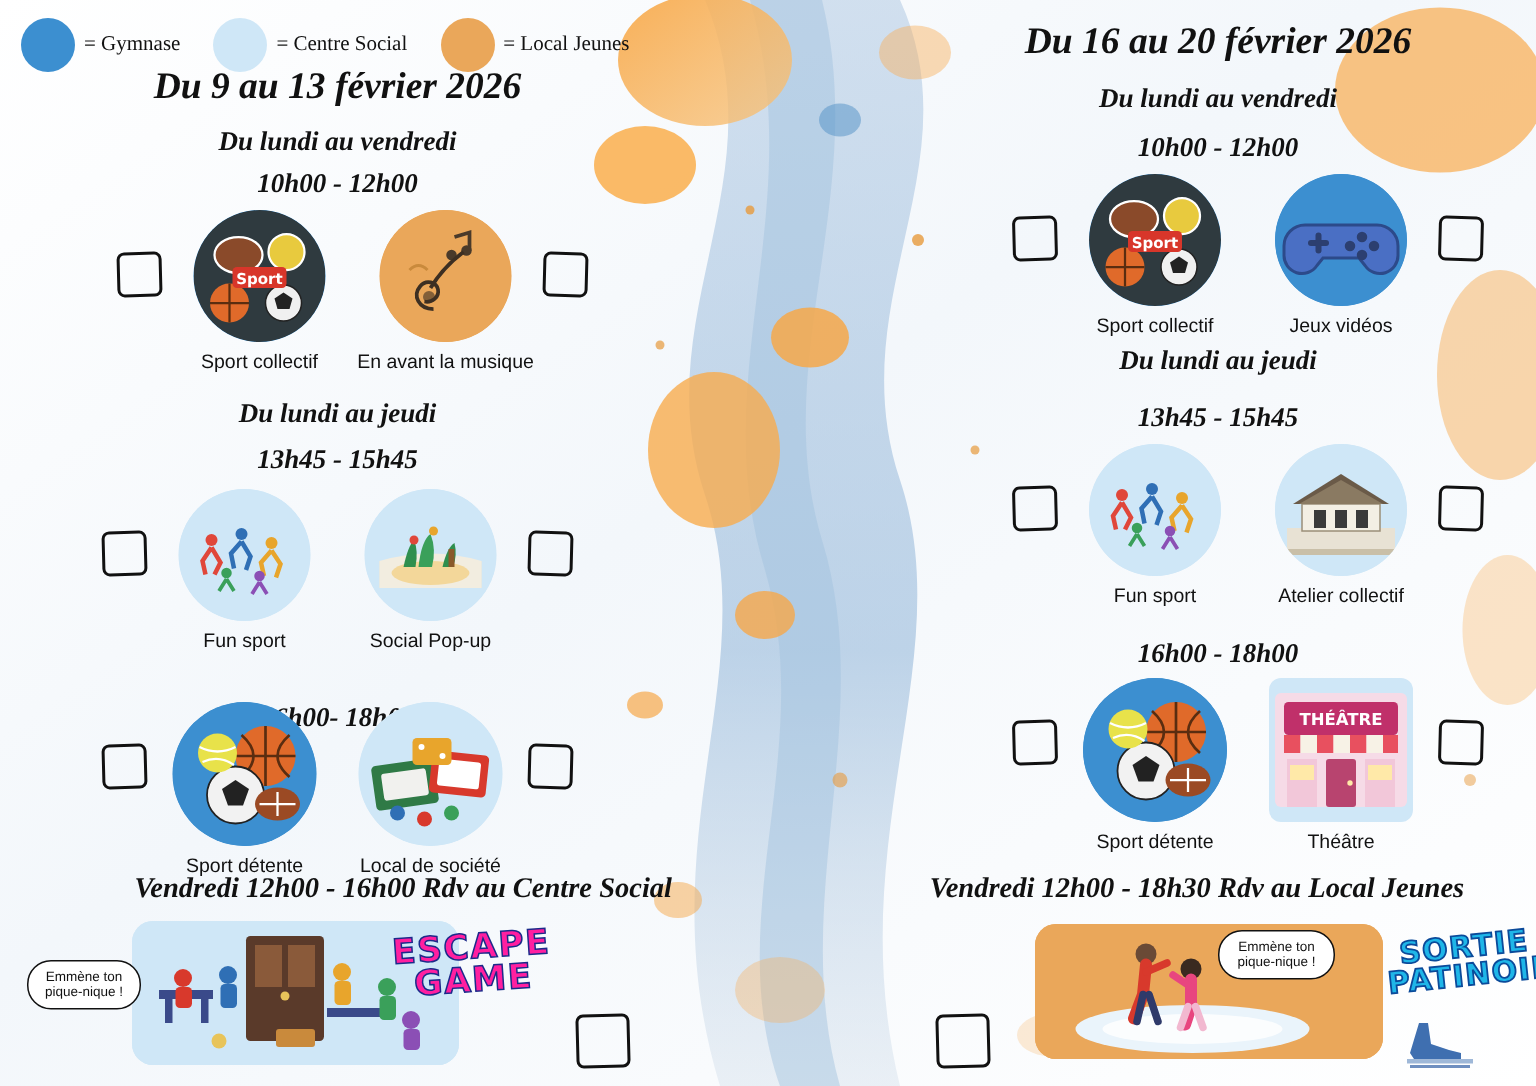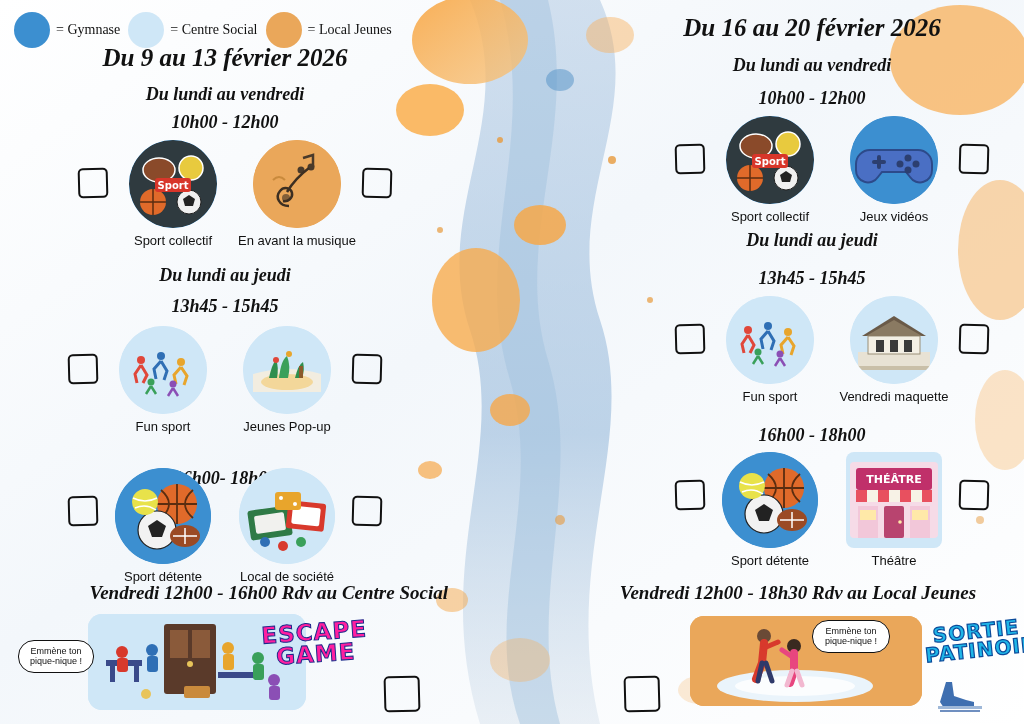--- a/index.html
+++ b/index.html
@@ -11,21 +11,21 @@
   
   #bg{position:absolute;inset:0;overflow:hidden;}
 
   
   .page{position:absolute;inset:0;}
   .col{position:absolute;top:0;width:512px;height:632px;}
   .col-left{left:0;}
   .col-right{left:512px;}
 
   
-  #legend{position:absolute;left:14px;top:12px;display:flex;align-items:center;gap:8px;}
+  #legend{position:absolute;left:14px;top:12px;display:flex;align-items:center;gap:22px;}
   .legend-item{display:flex;align-items:center;gap:6px;}
   .legend-dot{width:36px;height:36px;border-radius:50%;display:block;}
   .legend-label{font-family:"Liberation Serif",serif;font-size:14px;color:#111;white-space:nowrap;}
 
   
   .week-title{
     font-family:"Liberation Serif",serif;font-style:italic;font-weight:bold;
     font-size:25px;color:#111;text-align:center;
   }
   .days{
@@ -240,21 +240,21 @@
             <path d="M10,48 q34,-10 68,0 v18 h-68 z" fill="#f2edE0"></path>
             <ellipse cx="44" cy="56" rx="26" ry="8" fill="#f3d79a"></ellipse>
             <path d="M26,52 q3,-14 7,-18 q3,7 1,18 z" fill="#2f8f4e"></path>
             <path d="M36,52 q2,-18 8,-22 q4,10 1,22 z" fill="#3aa05a"></path>
             <path d="M52,52 q3,-13 8,-16 q2,8 -1,16 z" fill="#2f8f4e"></path>
             <circle cx="33" cy="34" r="3" fill="#e0473a"></circle>
             <circle cx="46" cy="28" r="3" fill="#e8a52c"></circle>
             <rect x="56" y="40" width="4" height="12" fill="#8a5a2a"></rect>
           </svg>
         </div>
-        <div class="caption">Jeunes Pop-up</div>
+        <div class="caption">Social Pop-up</div>
       </div>
       <div class="chk r"></div>
     </div>
 
     <div class="time" style="position:absolute;left:0;top:468px;width:450px;">16h00- 18h00</div>
 
     <div class="row" style="position:absolute;left:30px;top:468px;width:390px;">
       <div class="chk"></div>
       <div class="act">
         <div class="bubble lg" style="background:#3c8fd0">
@@ -414,21 +414,21 @@
             <rect x="8" y="56" width="72" height="16" fill="#e8e2d4"></rect>
             <rect x="18" y="40" width="52" height="18" fill="#f3efe4" stroke="#9a8f78" stroke-width="1"></rect>
             <polygon points="12,40 44,20 76,40" fill="#6a5a48"></polygon>
             <polygon points="16,40 44,24 72,40" fill="#8a7a62"></polygon>
             <rect x="26" y="44" width="8" height="12" fill="#3a3a3a"></rect>
             <rect x="40" y="44" width="8" height="12" fill="#3a3a3a"></rect>
             <rect x="54" y="44" width="8" height="12" fill="#3a3a3a"></rect>
             <rect x="8" y="70" width="72" height="4" fill="#c9bfa8"></rect>
           </svg>
         </div>
-        <div class="caption">Vendredi maquette</div>
+        <div class="caption">Atelier collectif</div>
       </div>
       <div class="chk r"></div>
     </div>
 
     <div class="time" style="position:absolute;left:100px;top:425px;width:400px;">16h00 - 18h00</div>
 
     <div class="row" style="position:absolute;left:140px;top:452px;width:360px;">
       <div class="chk"></div>
       <div class="act">
         <div class="bubble lg" style="background:#3c8fd0">

